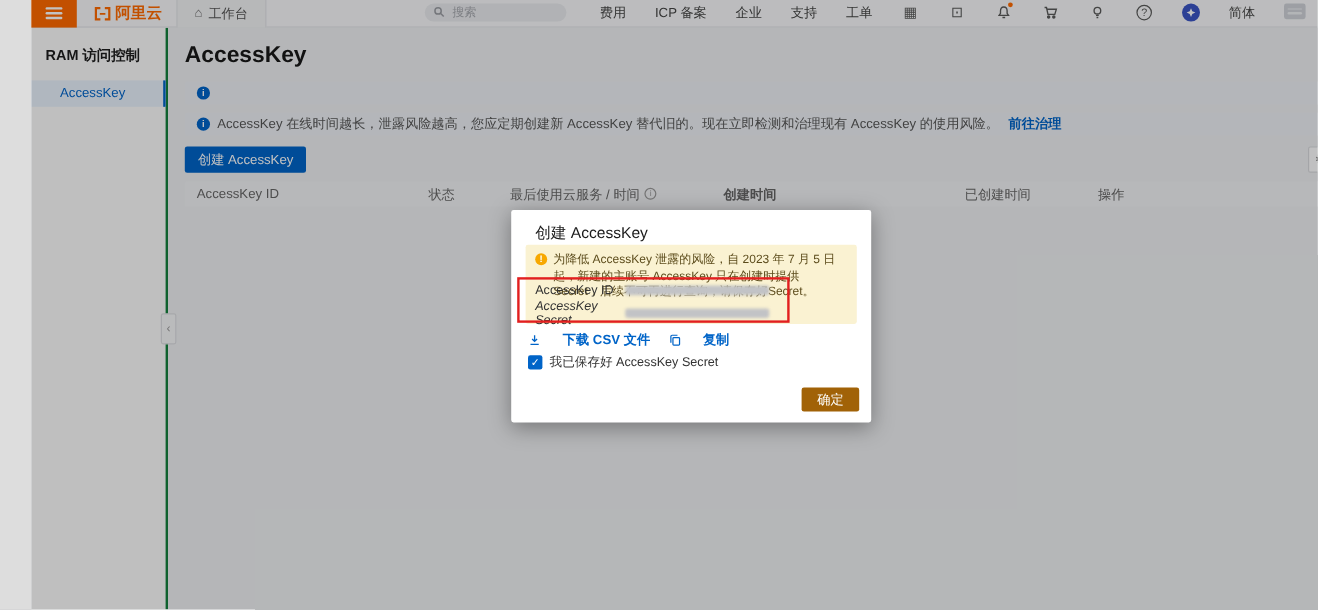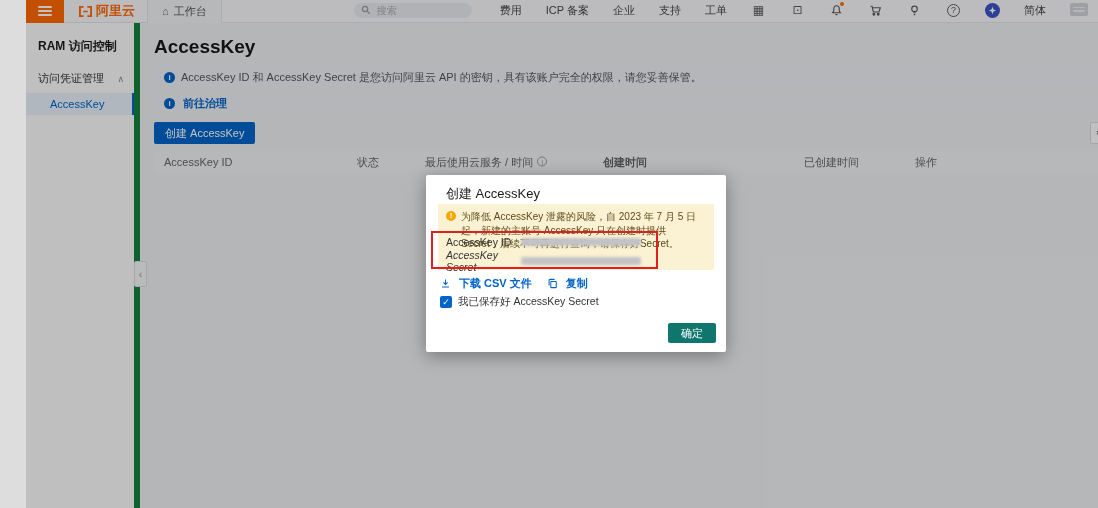--- a/index.html
+++ b/index.html
@@ -34,21 +34,21 @@
   .blue-circle{width:15px;height:15px;border-radius:50%;background:#3b55c4;display:flex;align-items:center;
                justify-content:center;color:#fff;}
   .org-badge{width:18px;height:13px;border-radius:2px;background:#cfd2d8;display:flex;flex-direction:column;
              justify-content:center;gap:2px;padding:0 3px;}
   .org-badge i{height:1.5px;background:#eceef1;border-radius:1px;}
   .avatar{width:17px;height:17px;border-radius:50%;margin-right:-5px;flex:none;
           background:radial-gradient(circle at 40% 35%,#e8b07a 0 45%,#9c5f33 60%,#7a4524 100%);}
 
   
   .sidebar{position:absolute;top:23px;left:0;width:114px;bottom:0;background:#fbfbfc;
-           border-right:6px solid #15803d;z-index:5;}
+           border-right:2px solid #15803d;z-index:5;}
   .sidebar-title{padding:15px 12px 12px;font-size:12px;font-weight:700;color:#1d1d1d;}
   .sidebar-group{display:flex;justify-content:space-between;align-items:center;
                  padding:4px 10px 7px 12px;font-size:11px;color:#333;cursor:pointer;}
   .sidebar-group .chev{color:#888;font-size:9px;}
   .side-item{height:22px;display:flex;align-items:center;padding-left:24px;font-size:11px;color:#0064c8;
              background:#e8f1fc;border-right:2px solid #0064c8;cursor:pointer;}
 
   
   .main{position:absolute;left:115px;top:23px;right:0;bottom:0;padding:13px 12px 0 13px;}
   .page-title{font-size:19px;font-weight:600;color:#181818;margin:0 0 10px;line-height:22px;}
@@ -94,27 +94,27 @@
   .warn-head{display:flex;gap:5px;font-size:10px;line-height:1.35;color:#5c4c1c;}
   .warn-dot{flex:none;width:10px;height:10px;border-radius:50%;background:#f7a800;color:#fff;font-size:8px;
             font-weight:700;display:flex;align-items:center;justify-content:center;margin-top:1px;font-style:normal;}
   .kv-row{position:absolute;left:20px;display:flex;align-items:center;font-size:10.5px;color:#333;height:10px;}
   .kv-id{top:62px;} .kv-secret{top:81px;font-style:italic;}
   .kv-label{width:75px;}
   .kv-blur{width:120px;height:8px;background:#c2c3c6;border-radius:2px;filter:blur(1.5px);}
   .red-annotation{position:absolute;left:5px;top:56px;width:227px;height:38px;border:2px solid #e21f1f;
                   z-index:3;pointer-events:none;}
   .modal-links{position:absolute;left:14px;top:101px;display:flex;gap:15px;align-items:center;}
-  .m-link{display:flex;align-items:center;gap:8px;color:#0064c8;font-size:11px;font-weight:600;cursor:pointer;
+  .m-link{display:flex;align-items:center;gap:18px;color:#0064c8;font-size:11px;font-weight:600;cursor:pointer;
           text-decoration:none;}
   .checkbox-row{position:absolute;left:14px;top:120px;display:flex;align-items:center;gap:6px;
                 font-size:10.5px;color:#333;}
   .checkbox{width:12px;height:12px;background:#0064c8;border-radius:2px;color:#fff;font-size:9px;line-height:12px;
             text-align:center;cursor:pointer;}
-  .modal-confirm{position:absolute;right:10px;bottom:9px;height:20px;padding:0 13px;background:#0f766e;color:#fff;
+  .modal-confirm{position:absolute;right:10px;bottom:9px;height:20px;padding:0 13px;background:#a16207;color:#fff;
                  border:none;border-radius:2px;font-size:11px;font-family:inherit;cursor:pointer;}
 </style>
 </head>
 <body>
 
 <div id="screen">
 
   <header class="topbar">
     <div class="hamburger">
         <i></i>
@@ -180,38 +180,34 @@
       <span class="org-badge">
           <i></i>
           <i></i>
         </span>
       <span class="avatar"></span>
     </div>
   </header>
 
   <aside class="sidebar">
     <div class="sidebar-title">RAM 访问控制</div>
-    <div class="sidebar-group">
-      <span>访问凭证管理</span>
-      <span class="chev">∧</span>
-    </div>
     <div class="side-item">
       <span>AccessKey</span>
     </div>
   </aside>
 
   <main class="main">
     <h1 class="page-title">AccessKey</h1>
 
     <div class="banner">
       <i class="info-dot">i</i>
-      <span>AccessKey ID 和 AccessKey Secret 是您访问阿里云 API 的密钥，具有该账户完全的权限，请您妥善保管。</span>
     </div>
     <div class="banner">
       <i class="info-dot">i</i>
+      <span>AccessKey 在线时间越长，泄露风险越高，您应定期创建新 AccessKey 替代旧的。现在立即检测和治理现有 AccessKey 的使用风险。</span>
       <a class="banner-link">前往治理</a>
     </div>
 
     <div class="actions">
       <button class="btn-primary">创建 AccessKey</button>
       <span class="icon-btn">⚙</span>
     </div>
 
     <div class="thead">
       <span class="cell c1">AccessKey ID</span>

